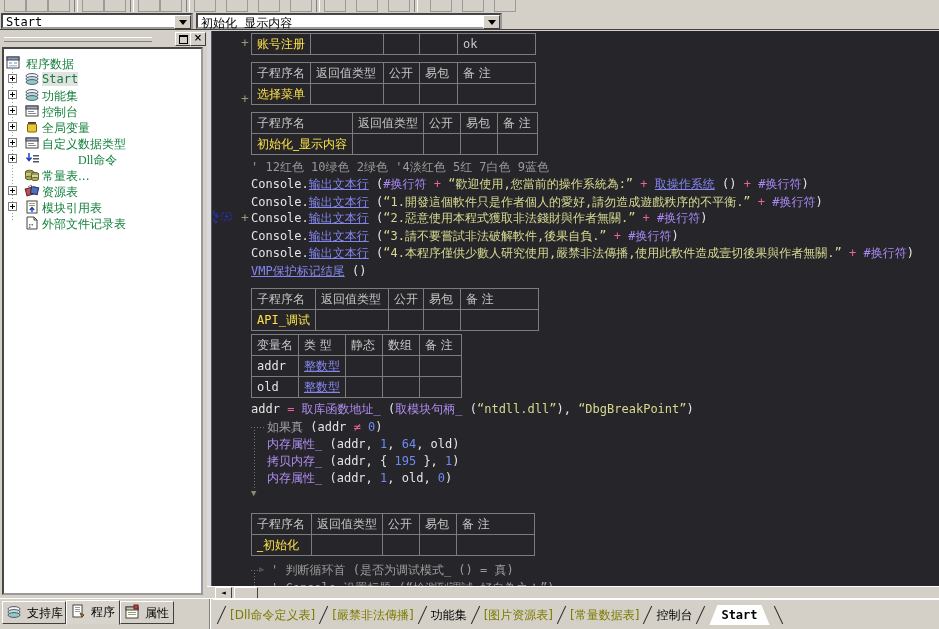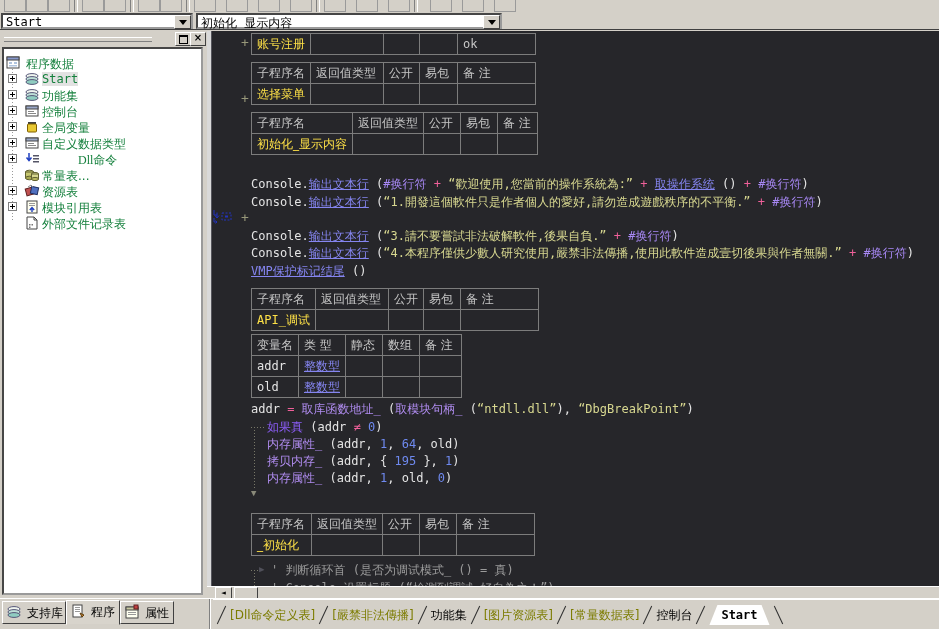--- a/index.html
+++ b/index.html
@@ -37,21 +37,21 @@
   #editor{left:207px;top:31px;width:732px;height:567px;background:#26262a;overflow:hidden;
           font-family:"DejaVu Sans Mono",monospace;font-size:12px;}
   #edgeL{position:absolute;left:0;top:0;width:4px;height:567px;background:#d9d9d9;border-right:1px solid #55555c;}
   .fold{position:absolute;color:#98987a;font-size:13px;line-height:12px;}
   .etable{border-collapse:collapse;table-layout:fixed;position:absolute;background:transparent;}
   .etable td{border:1px solid #7c7c7c;height:20px;padding:0 5px;color:#c6c6c6;font-size:12px;
              white-space:nowrap;overflow:hidden;font-family:"DejaVu Sans",sans-serif;}
   .etable td.g{color:#fde047;}
   .cline{position:absolute;height:13px;line-height:13px;white-space:nowrap;}
   .tk-w{color:#e4e4e4;} .tk-m{color:#8585f0;text-decoration:underline;} .tk-d{color:#b08cf0;}
-  .tk-k{color:#a888f5;} .tk-op{color:#f0609a;} .tk-kw{color:#8b5cf6;} .tk-s{color:#d8d890;}
+  .tk-k{color:#a888f5;} .tk-op{color:#f0609a;} .tk-kw{color:#a3a3a3;} .tk-s{color:#d8d890;}
   .tk-n{color:#6f8af0;} .tk-c{color:#9a9a9a;}
   .vguide{position:absolute;width:1px;background:repeating-linear-gradient(to bottom,#787868 0 1px,transparent 1px 3px);}
   .hguide{position:absolute;height:1px;background:repeating-linear-gradient(to right,#787868 0 1px,transparent 1px 3px);}
   .garrow{position:absolute;color:#8a8a7a;font-size:9px;}
   .loopmark{position:absolute;color:#50505a;font-size:9px;}
   
   #ehscroll{position:absolute;left:0;bottom:0;width:732px;height:11px;background:#d4d0c8;border-top:1px solid #fff;}
   #ehs-btn{position:absolute;left:8px;top:0px;width:15px;height:10px;text-align:center;line-height:9px;font-size:8px;color:#000;}
   #ehs-thumb{position:absolute;left:27px;top:0px;width:22px;height:10px;}
   
@@ -346,22 +346,24 @@
       <tr>
         <td class="g">初始化_显示内容</td>
         <td></td>
             <td></td>
             <td></td>
             <td></td>
       </tr>
     </tbody>
       </table>
 
+    <div class="cline" style="left:44px;top:130px;"><span class="tk-c">' 12红色 10绿色 2绿色 '4淡红色  5红 7白色 9蓝色</span></div>
     <div class="cline" style="left:44px;top:147px;"><span class="tk-w">Console.</span><span class="tk-m">输出文本行</span><span class="tk-w"> (</span><span class="tk-k">#换行符</span><span class="tk-w"> </span><span class="tk-op">+</span><span class="tk-w"> </span><span class="tk-s">“歡迎使用,您當前的操作系統為:”</span><span class="tk-w"> </span><span class="tk-op">+</span><span class="tk-w"> </span><span class="tk-m">取操作系统</span><span class="tk-w"> () </span><span class="tk-op">+</span><span class="tk-w"> </span><span class="tk-k">#换行符</span><span class="tk-w">)</span></div>
     <div class="cline" style="left:44px;top:165px;"><span class="tk-w">Console.</span><span class="tk-m">输出文本行</span><span class="tk-w"> (</span><span class="tk-s">“1.開發這個軟件只是作者個人的愛好,請勿造成遊戲秩序的不平衡.”</span><span class="tk-w"> </span><span class="tk-op">+</span><span class="tk-w"> </span><span class="tk-k">#换行符</span><span class="tk-w">)</span></div>
+    <div class="cline" style="left:44px;top:181px;"><span class="tk-w">Console.</span><span class="tk-m">输出文本行</span><span class="tk-w"> (</span><span class="tk-s">“2.惡意使用本程式獲取非法錢財與作者無關.”</span><span class="tk-w"> </span><span class="tk-op">+</span><span class="tk-w"> </span><span class="tk-k">#换行符</span><span class="tk-w">)</span></div>
     <div class="cline" style="left:44px;top:199px;"><span class="tk-w">Console.</span><span class="tk-m">输出文本行</span><span class="tk-w"> (</span><span class="tk-s">“3.請不要嘗試非法破解軟件,後果自負.”</span><span class="tk-w"> </span><span class="tk-op">+</span><span class="tk-w"> </span><span class="tk-k">#换行符</span><span class="tk-w">)</span></div>
     <div class="cline" style="left:44px;top:216px;"><span class="tk-w">Console.</span><span class="tk-m">输出文本行</span><span class="tk-w"> (</span><span class="tk-s">“4.本程序僅供少數人研究使用,嚴禁非法傳播,使用此軟件造成壹切後果與作者無關.”</span><span class="tk-w"> </span><span class="tk-op">+</span><span class="tk-w"> </span><span class="tk-k">#换行符</span><span class="tk-w">)</span></div>
     <div class="cline" style="left:44px;top:234px;"><span class="tk-m">VMP保护标记结尾</span><span class="tk-w"> ()</span></div>
 
     <table class="etable" style="left:44px;top:257px;">
       <colgroup>
           <col style="width:58px">
           <col style="width:73px">
           <col style="width:35px">
           <col style="width:37px">

